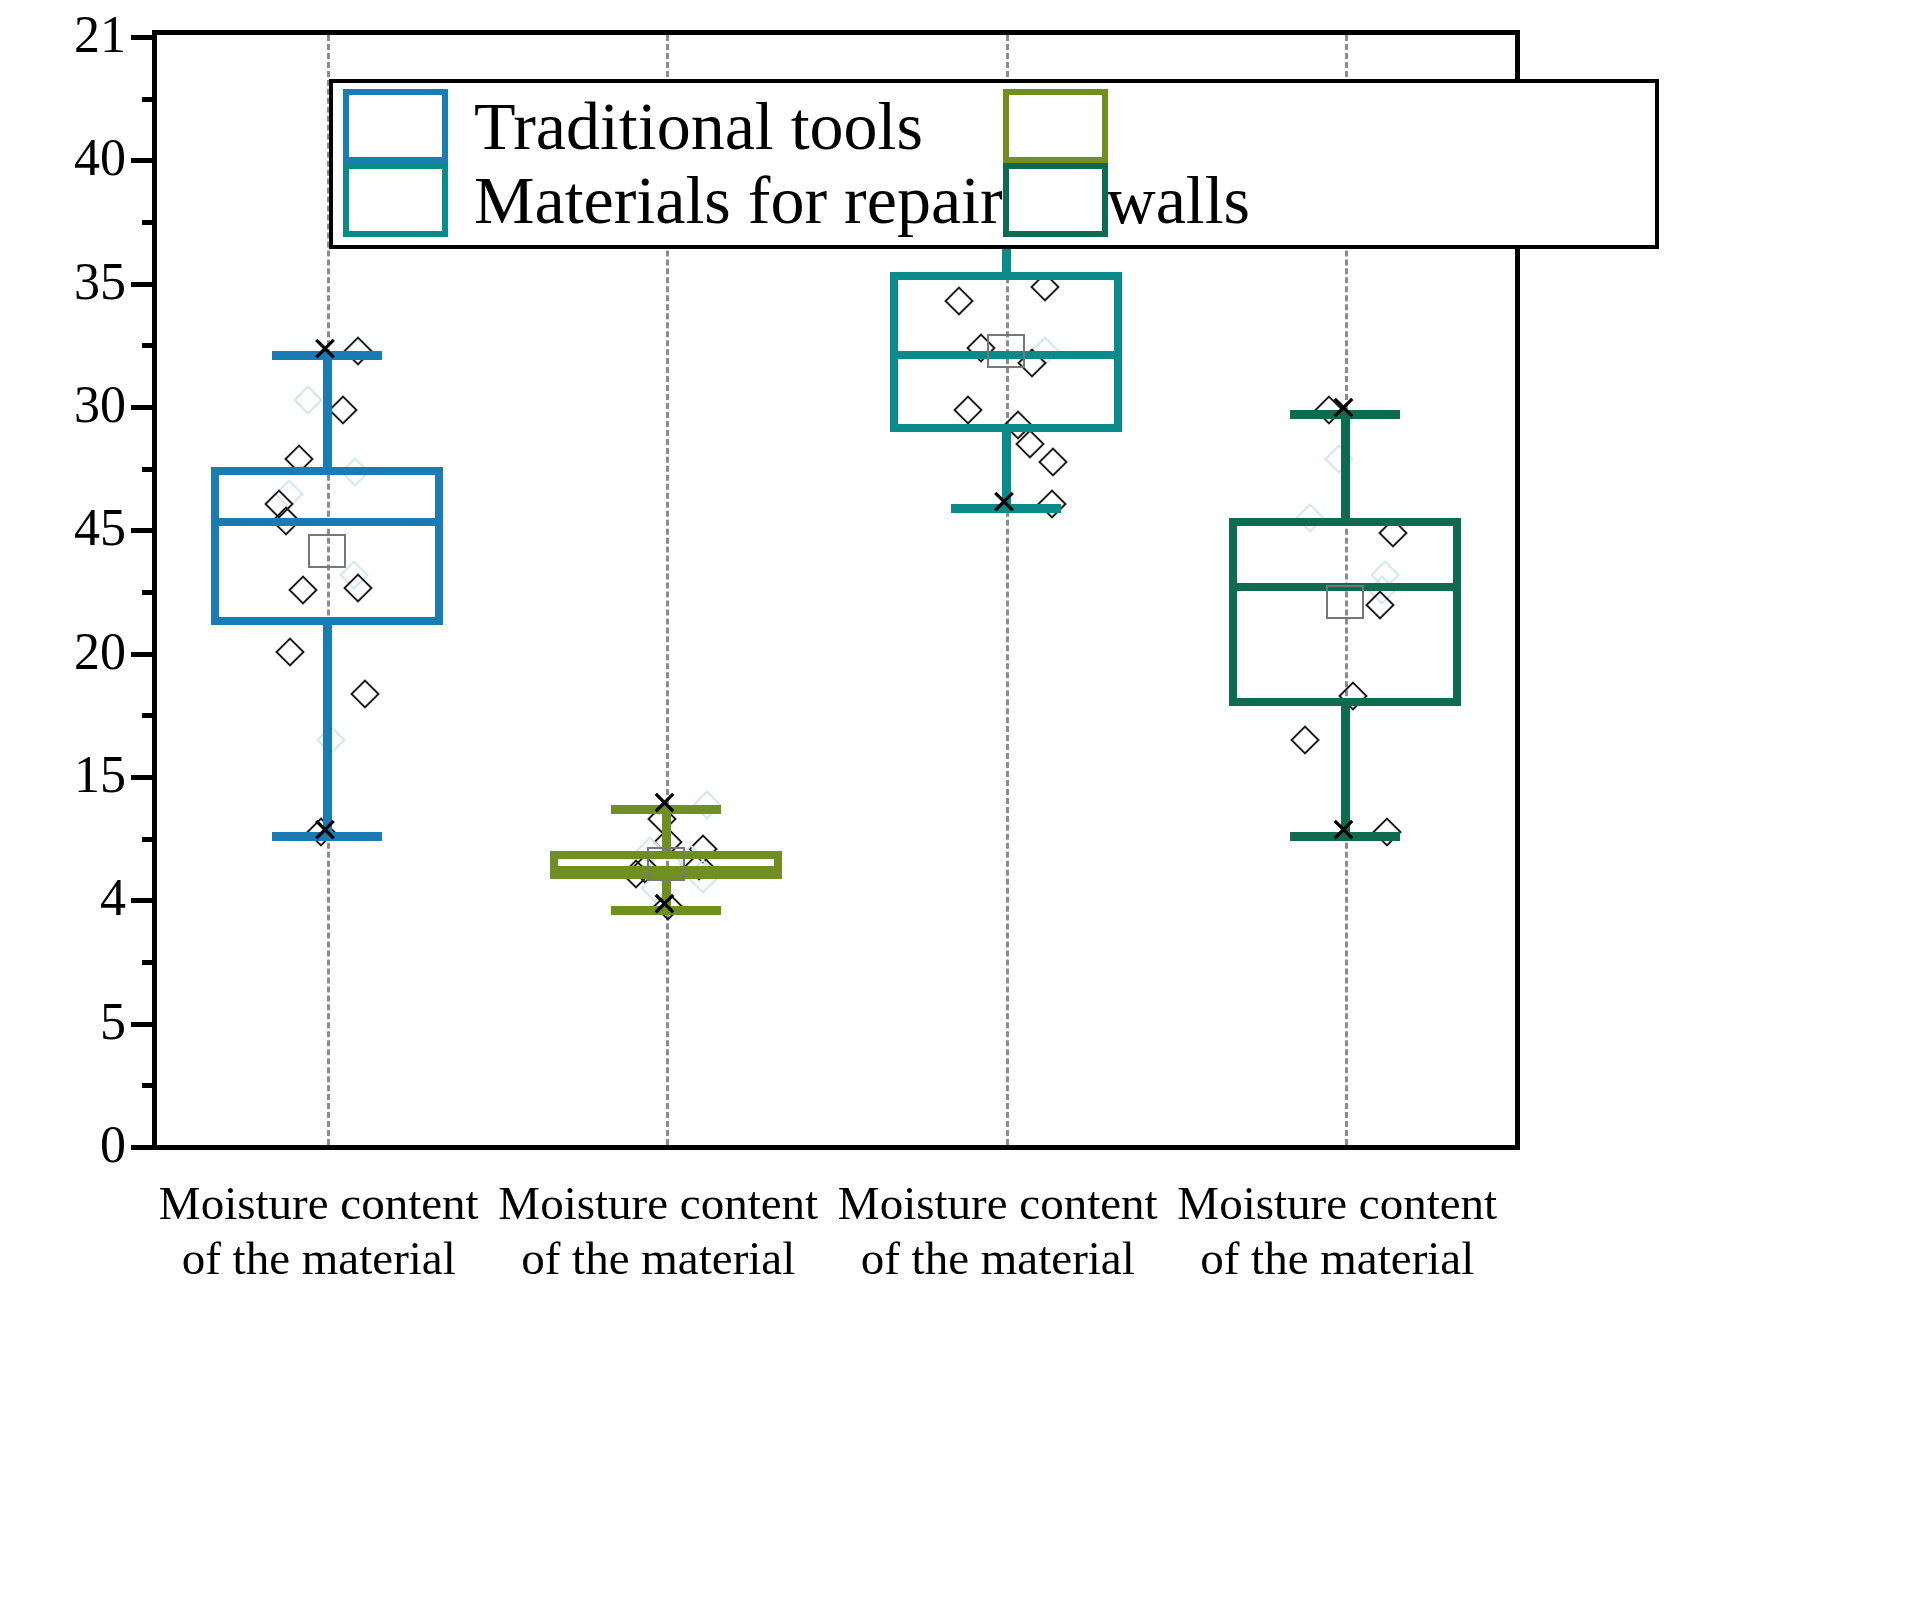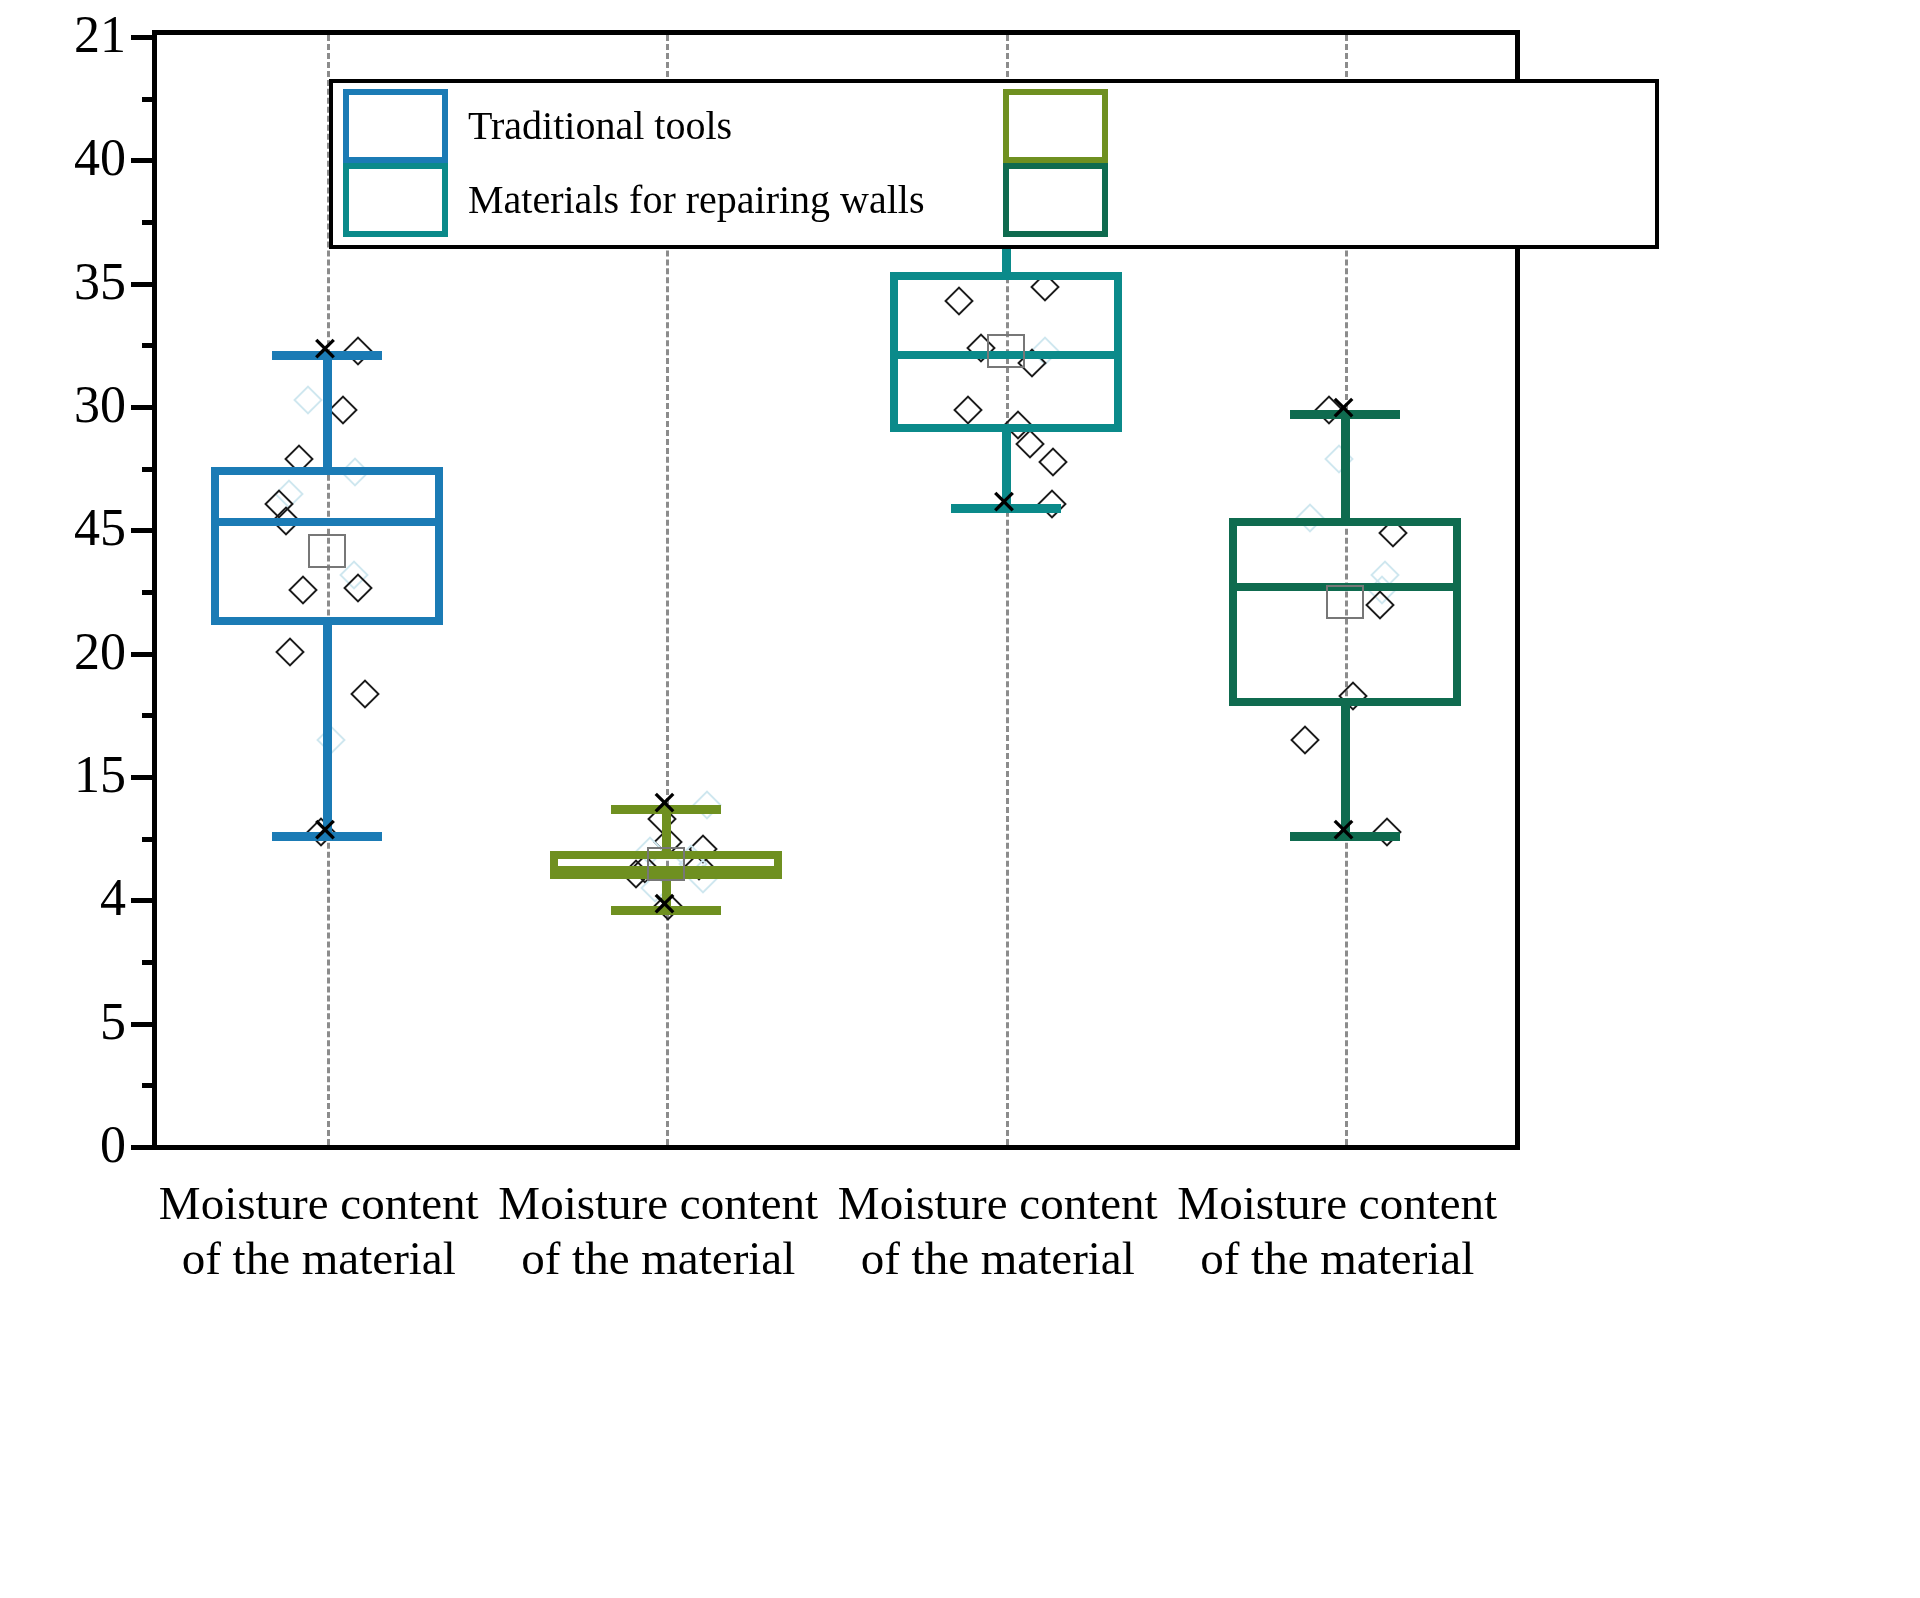--- a/index.html
+++ b/index.html
@@ -51,21 +51,21 @@
 
   
   #legend{
     position:absolute;left:172px;top:44px;width:1330px;
     border:4px solid #000;background:#fff;box-sizing:border-box;
     padding:6px 10px 8px 10px;
   }
   .legrow{display:flex;align-items:center;}
   .legcell{display:flex;align-items:center;}
   .legbox{width:105px;height:74px;box-sizing:border-box;background:#fff;flex:0 0 auto;}
-  .legtext{font-size:40px;color:#000;margin-left:20px;white-space:nowrap;
+  .legtext{font-size:68px;color:#000;margin-left:26px;white-space:nowrap;
            font-family:"Liberation Serif",serif;line-height:1;}
 
   
   #xlabels{position:absolute;left:144px;top:1162px;width:1368px;height:140px;}
   .xlab{
     position:absolute;width:340px;text-align:center;font-size:47px;color:#000;
     line-height:1.18;font-family:"Liberation Serif",serif;
   }
 </style>
 </head>

